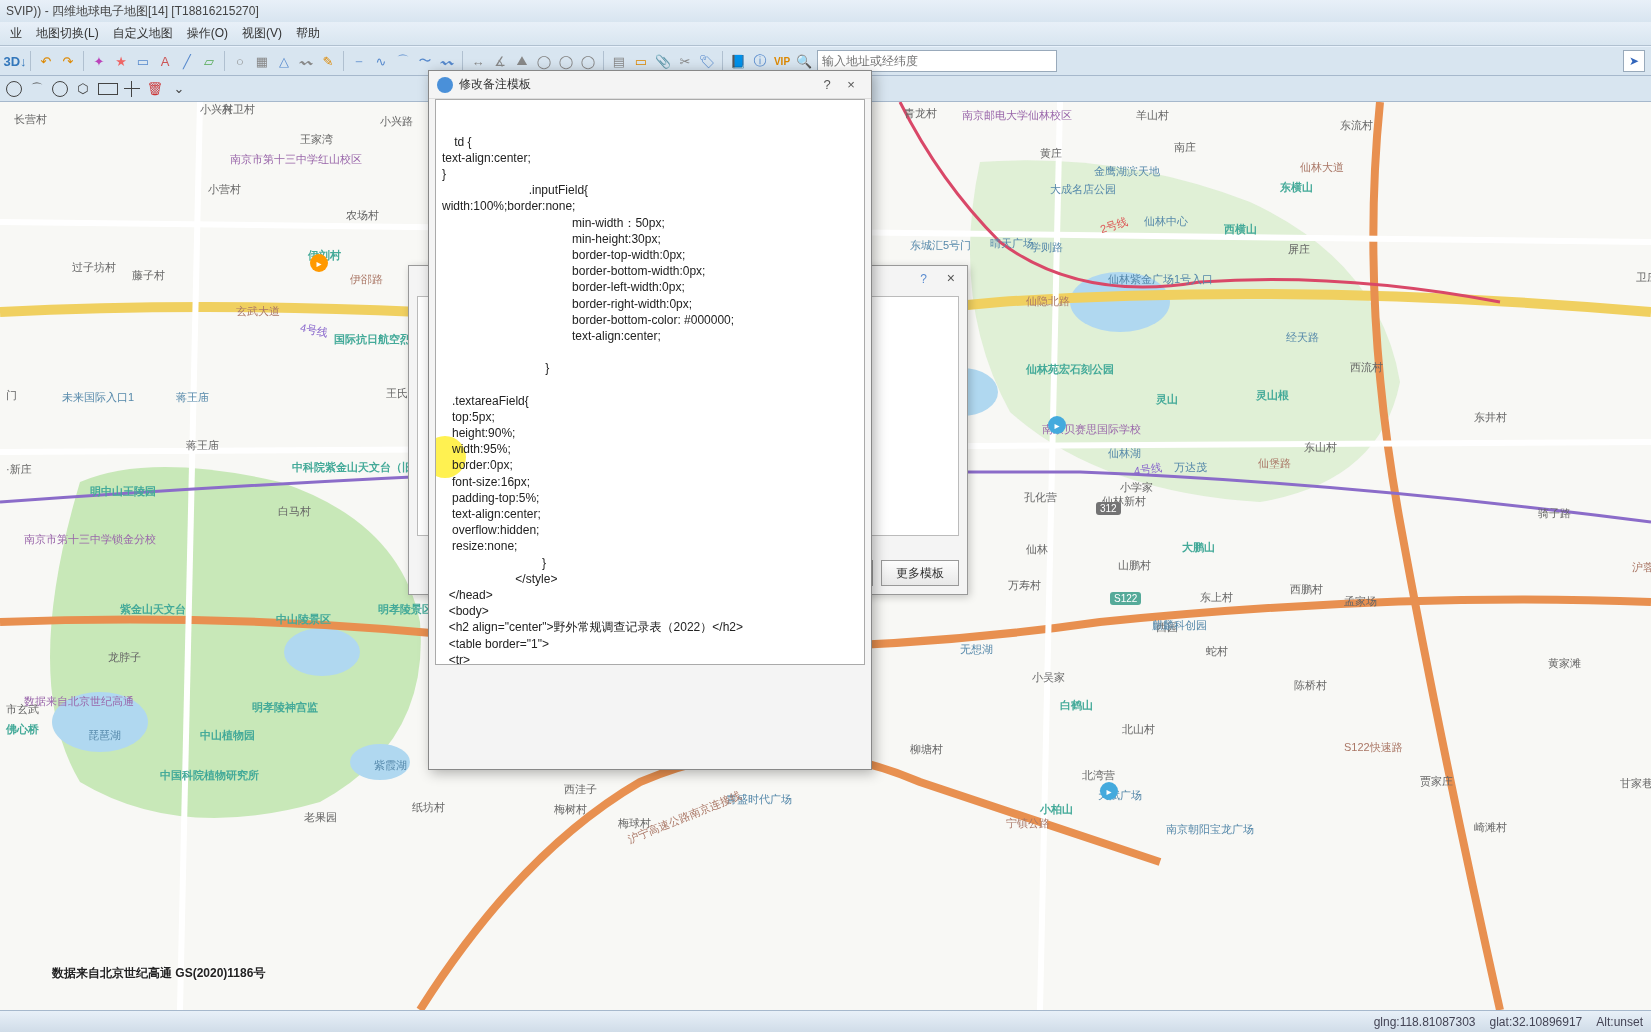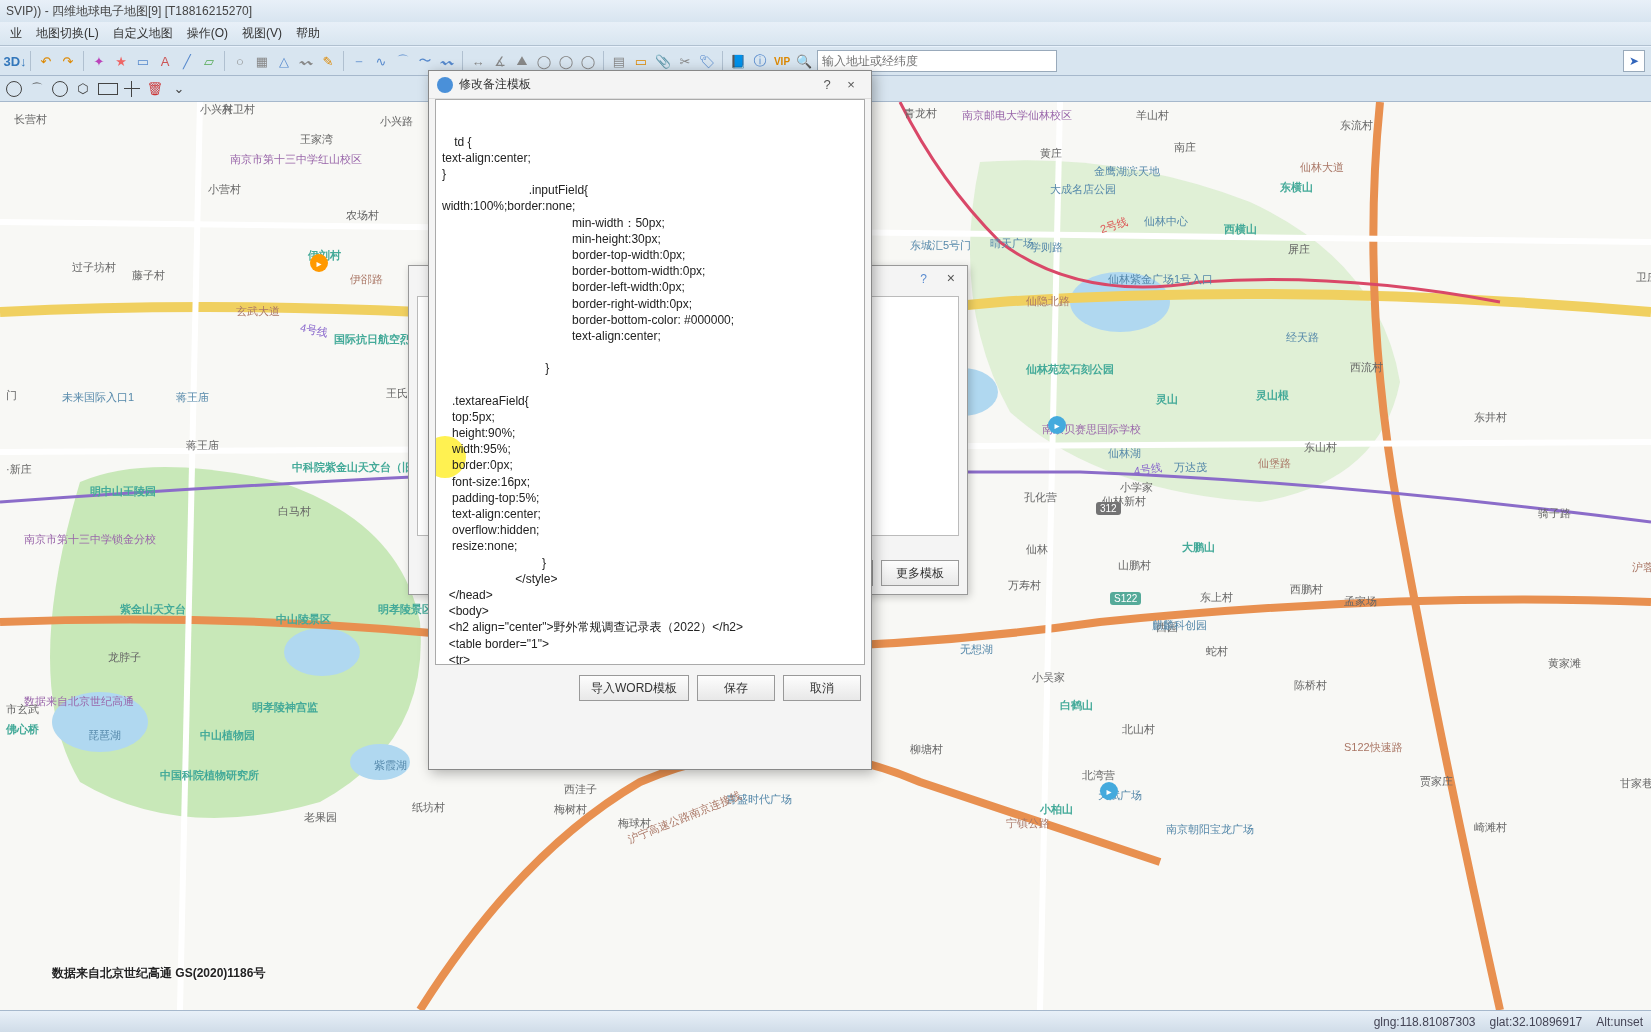--- a/index.html
+++ b/index.html
@@ -79,21 +79,21 @@
 .roadpath.hwy { stroke: #e89050; stroke-width: 8; }
 .metro { stroke: #d94868; stroke-width: 3; fill: none; }
 .metro.m4 { stroke: #8b6cc9; }
 .green-area { fill: #c8e8b8; }
 .water { fill: #b0d8f0; }
 </style>
 </head>
 <body>
 
 <div class="titlebar">
-  <span>SVIP)) - 四维地球电子地图[9] [T18816215270]</span>
+  <span>SVIP)) - 四维地球电子地图[14] [T18816215270]</span>
 </div>
 
 <div class="menubar">
   <span>业</span>
   <span>地图切换(L)</span>
   <span>自定义地图</span>
   <span>操作(O)</span>
   <span>视图(V)</span>
   <span>帮助</span>
 </div>
@@ -354,25 +354,20 @@
   &lt;h2 align="center"&gt;野外常规调查记录表（2022）&lt;/h2&gt;
   &lt;table border="1"&gt;
   &lt;tr&gt;
   &lt;th&gt;土地利用&lt;/th&gt;
   &lt;th&gt;属性值&lt;/th&gt;
   &lt;/tr&gt;
   &lt;tr&gt;
    &lt;td &gt;2021年土地利用类型&lt;/td&gt;
          &lt;/td&gt;&lt;td&gt;&lt;select id="2021年土地利用类型"&gt; &lt;option value="0"&gt; &lt;/option&gt; &lt;option value="水田"&gt;水田&lt;/option&gt; &lt;option value="水浇地"&gt;水浇地&lt;/option&gt; &lt;option value="平缓地"&gt;平缓地&lt;/option&gt; &lt;option value="坡耕地"&gt;坡耕地&lt;/option&gt; &lt;option value="梯田"&gt;梯田&lt;/option&gt; &lt;option value="平地果园"&gt;平地果园&lt;/option&gt; &lt;option value="坡地果园"&gt;坡地果园&lt;/option&gt; &lt;option value="梯田果园"&gt;梯田果园&lt;/option&gt; &lt;option value="平地茶园"&gt;平地茶园&lt;/option&gt; &lt;option value="坡地茶园"&gt;坡地茶园&lt;/option&gt; &lt;option value="梯田茶园"&gt;梯田茶园&lt;/option&gt; &lt;option value="防护林"&gt;防护林&lt;/option&gt; &lt;option value="用材林"&gt;用材林&lt;/option&gt; &lt;option value="灌木林地"&gt;灌木林地&lt;/option&gt; &lt;option value="其他林地"&gt;其他林地&lt;/option&gt; &lt;option value="其他草地"&gt;其他草地&lt;/option&gt; &lt;option value="城镇建设用地"&gt;城镇建设用地&lt;/option&gt; &lt;option value="农村建设用地"&gt;农村建设用地&lt;/option&gt; &lt;option value="人为扰动用地"&gt;人为扰动用地&lt;/option&gt; &lt;option value="其他建设用地"&gt;其他建设用地&lt;/option&gt; &lt;option value="农村道路"&gt;农村道路&lt;/option&gt; &lt;option value="其他交通用地"&gt;其他交通用地</span>
   </div>
-  <div class="dlg-btns">
-    <div class="btn" style="min-width:110px">导入WORD模板</div>
-    <div class="btn">保存</div>
-    <div class="btn">取消</div>
-  </div>
 </div>
 
 <div class="statusbar">
   <div class="right">
     <span>glng:118.81087303</span>
     <span>glat:32.10896917</span>
     <span>Alt:unset</span>
   </div>
 </div>
 

